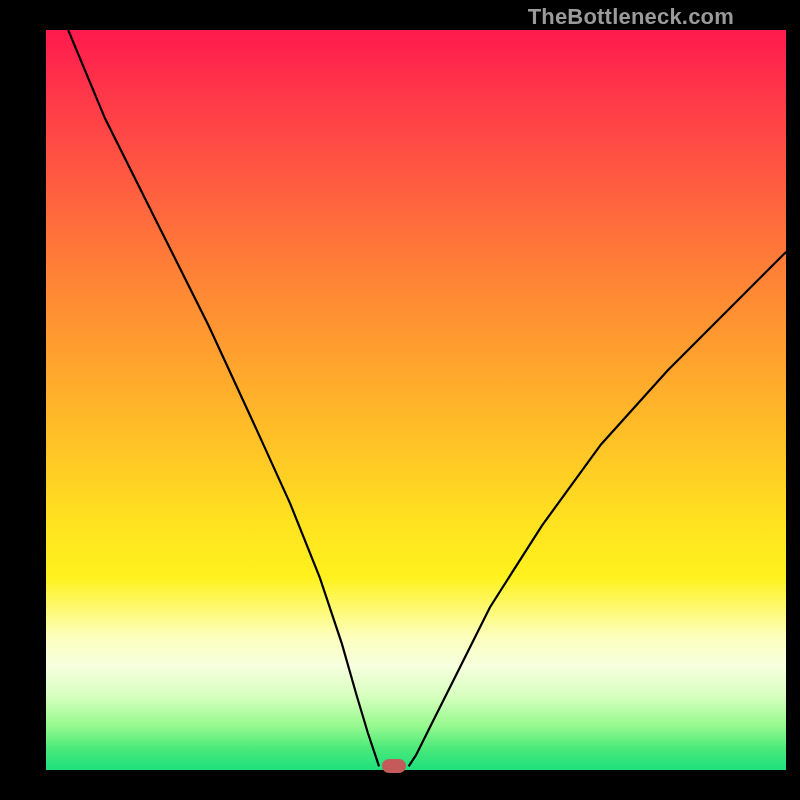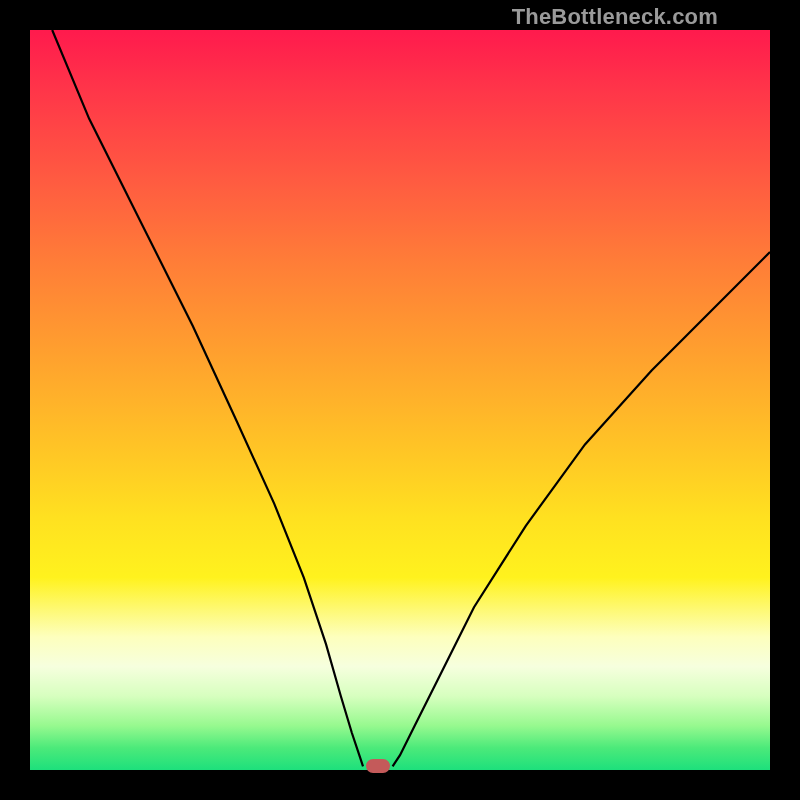--- a/index.html
+++ b/index.html
@@ -7,21 +7,21 @@
     padding: 0;
     width: 800px;
     height: 800px;
     background: #000;
     font-family: Arial, Helvetica, sans-serif;
     position: relative;
   }
   .frame {
     position: absolute;
     top: 0;
-    left: 0;
+    left: 16px;
     width: 748px;
     height: 800px;
     background: #000;
   }
   .plot {
     position: absolute;
     top: 30px;
     left: 30px;
     width: 740px;
     height: 740px;

